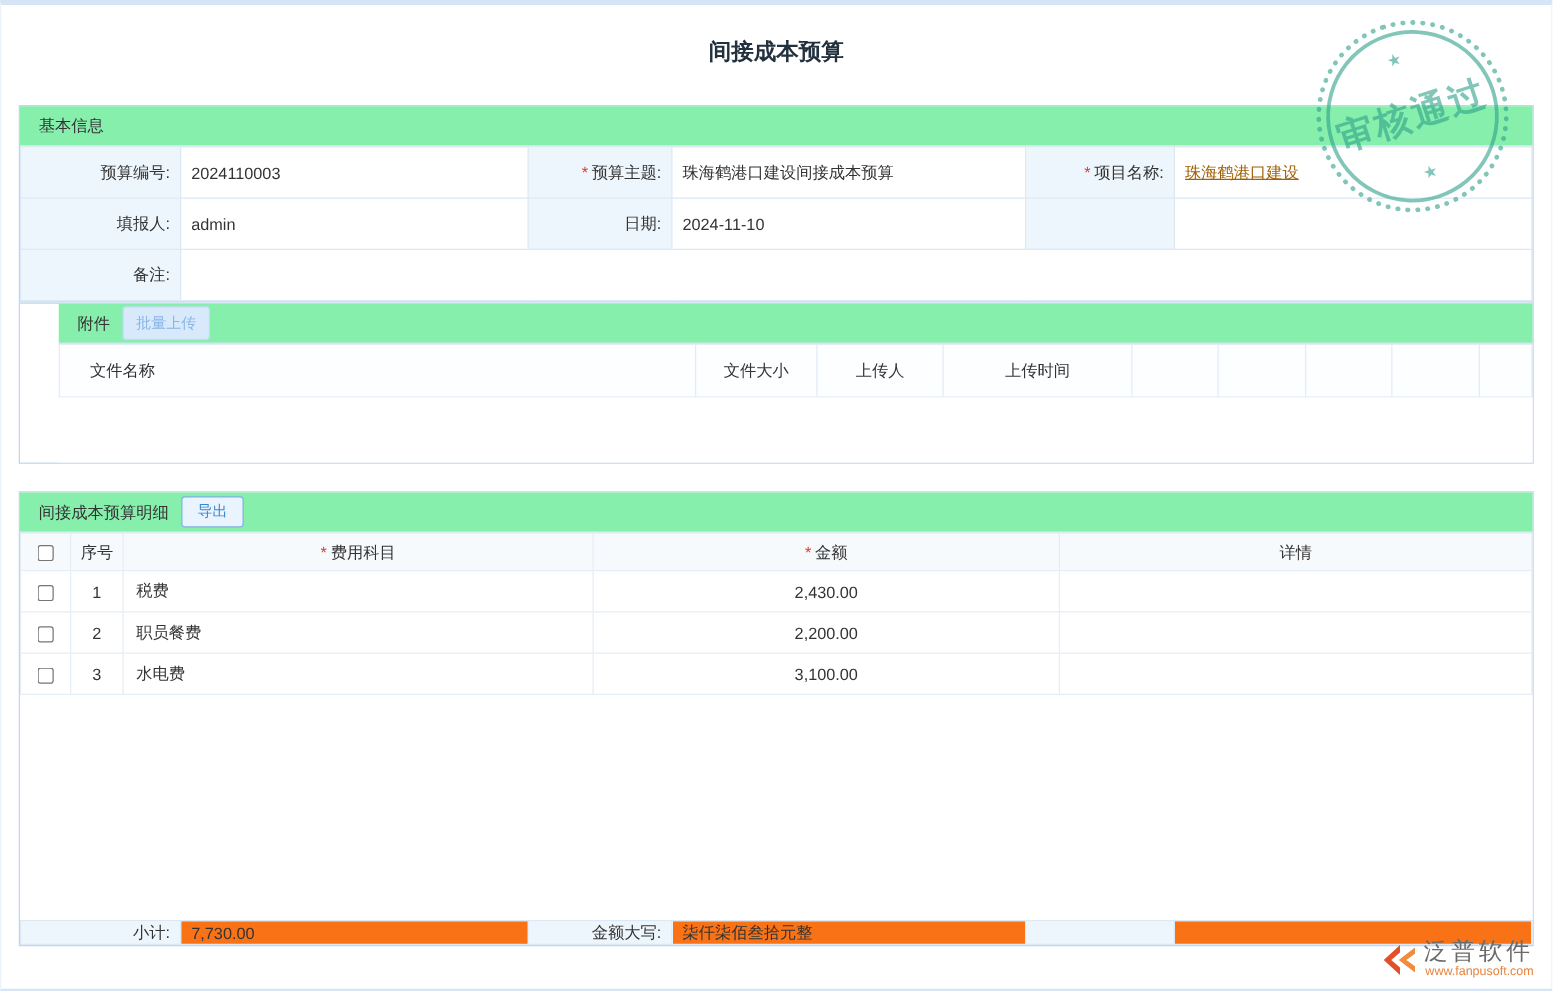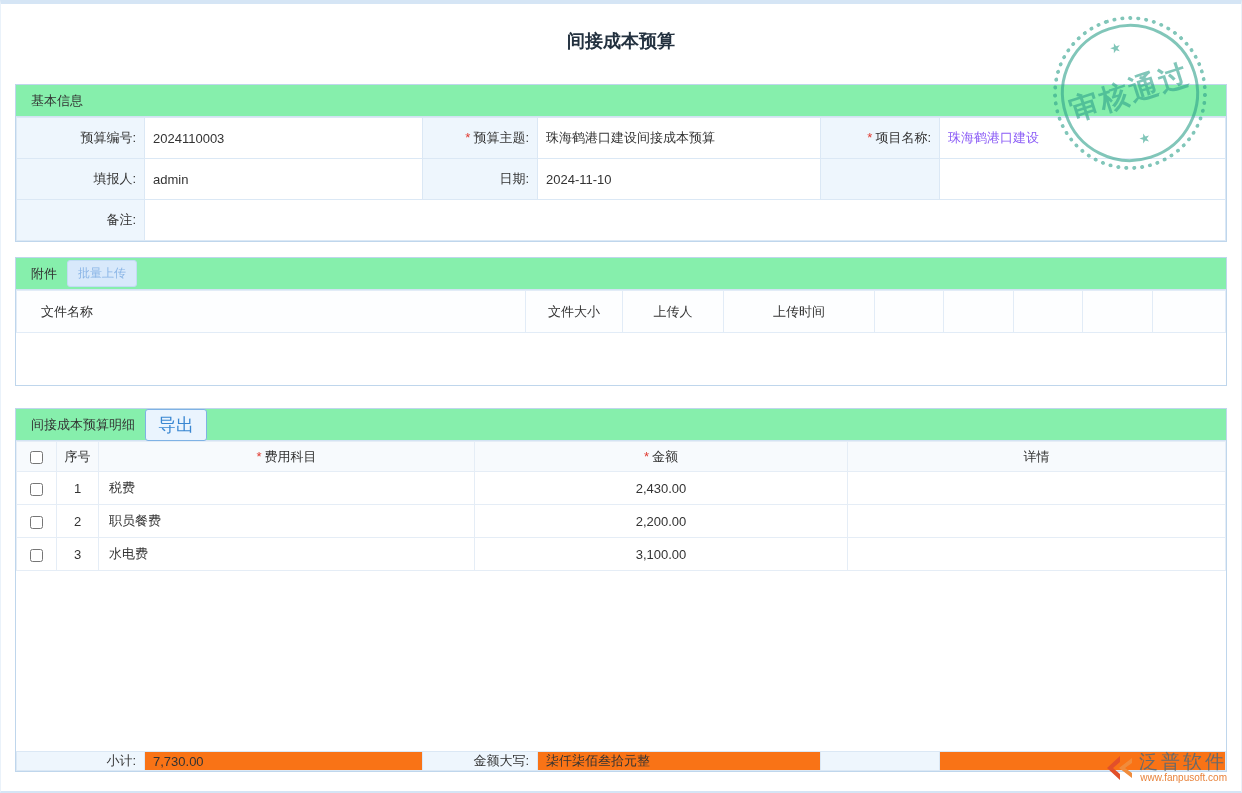--- a/index.html
+++ b/index.html
@@ -18,31 +18,31 @@
   .sec-head { height:32px; background:#86efac; padding:0 15px; font-size:13px; color:#333;
               display:flex; align-items:center; gap:10px; border-bottom:1px solid #d3e3f3; }
 
   table { border-collapse:collapse; width:100%; table-layout:fixed; }
 
   
   .info td { border:1px solid #dbe8f5; height:41px; font-size:13px; padding:0 8px; overflow:hidden; white-space:nowrap; }
   .info td.lbl { background:#eef6fd; text-align:right; }
   .info td.val { background:#fff; text-align:left; }
   .req { color:#e0392f; margin-right:3px; font-size:13px; }
-  .link { color:#8b5cf6; cursor:pointer; }
+  .link { color:#a16207; text-decoration:underline; cursor:pointer; }
 
   
   .attach-head td { border:1px solid #e2ecf7; height:42px; font-size:13px; background:#fdfeff;
                     text-align:center; overflow:hidden; white-space:nowrap; }
   .attach-head td.first { text-align:left; padding-left:24px; }
   .attach-body { height:52px; background:#fff; }
   .btn-upload { background:#d8e9fb; color:#8ab5e6; border:1px solid #c2dcf4; border-radius:3px;
                 font-size:12px; padding:4px 10px; cursor:pointer; font-family:inherit; }
   .btn-export { background:#eaf4fe; color:#3a87d2; border:1px solid #7fb2e5; border-radius:3px;
-                font-size:18px; padding:3px 12px; cursor:pointer; font-family:inherit; }
+                font-size:12px; padding:3px 12px; cursor:pointer; font-family:inherit; }
 
   
   .det td { border:1px solid #e5edf6; height:33px; font-size:13px; overflow:hidden; white-space:nowrap; }
   .det thead td { background:#f7fafd; height:30px; text-align:center; color:#333; }
   .det td.c { text-align:center; }
   .det td.subj { text-align:left; padding-left:10px; }
   .cb { width:13px; height:13px; accent-color:#4a90d9; vertical-align:middle; cursor:pointer; }
   .det-spacer { height:180px; background:#fff; }
 
   .foot td { border:1px solid #dbe8f5; height:18px; font-size:13px; padding:0 8px; overflow:hidden; white-space:nowrap; }
@@ -135,21 +135,21 @@
           <span>备注:</span>
         </td>
         <td class="val" colspan="5">
           <span></span>
         </td>
       </tr>
     </tbody>
       </table>
   </section>
 
-  <section class="section" style="margin-top:15px;">
+  <section class="section" style="padding-left:31px;">
     <div class="sec-head">
       <span>附件</span>
       <button class="btn-upload">批量上传</button>
     </div>
     <table class="attach-head">
       <colgroup>
         <col style="width:509px">
           <col style="width:97px">
           <col style="width:101px">
           <col style="width:151px">

